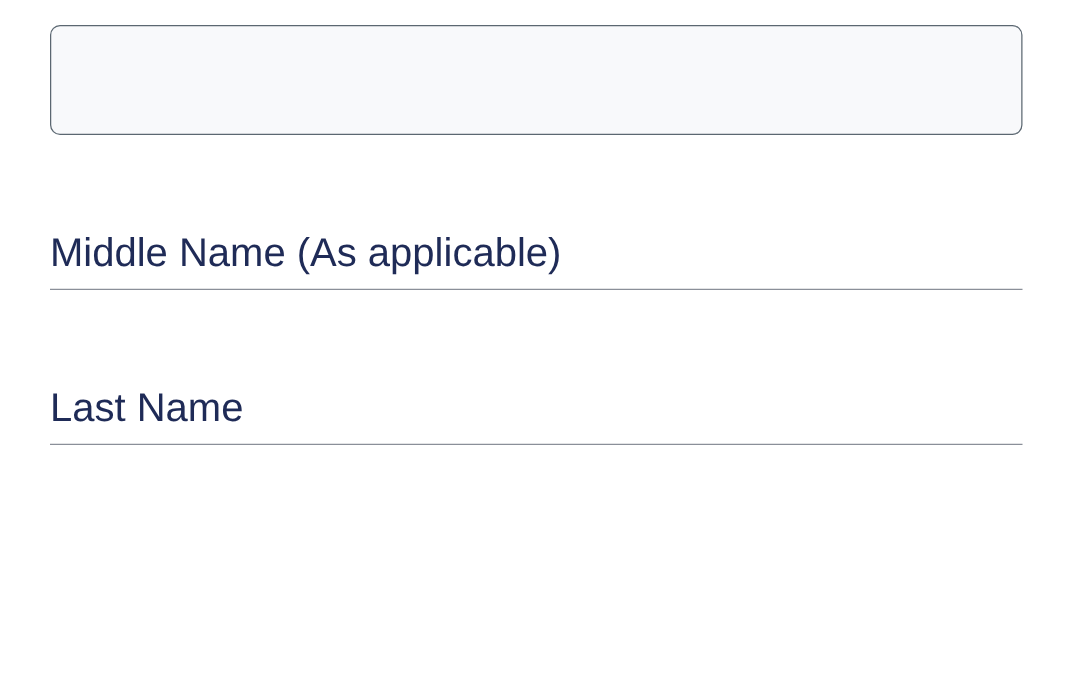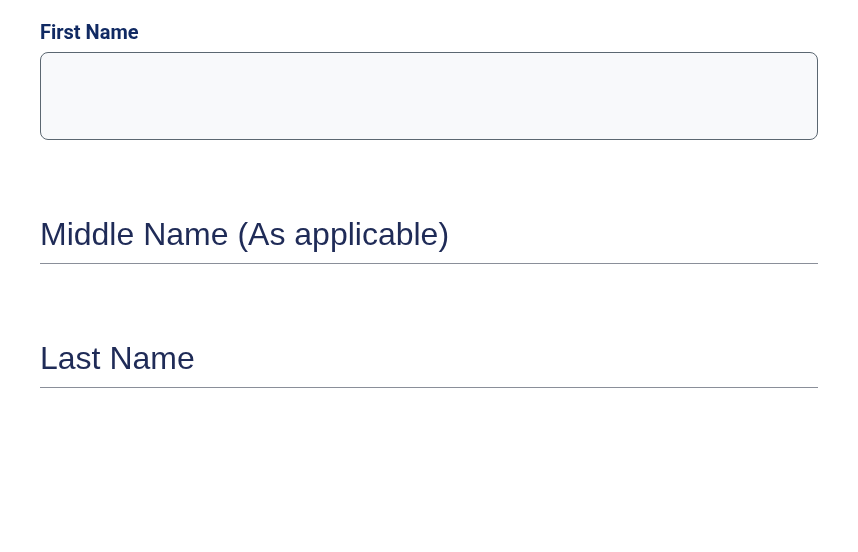--- a/index.html
+++ b/index.html
@@ -52,21 +52,20 @@
     .underline-input::placeholder {
       color: #1f2b57;
       opacity: 1;
       font-weight: 400;
     }
   </style>
 </head>
 <body>
 
 <div class="field-group">
-  <label class="field-label-top">First Name</label>
   <input type="text" class="boxed-input" autofocus="" value="" style="">
 </div>
 
 <div class="underline-group">
   <input type="text" class="underline-input" placeholder="Middle Name (As applicable)" style="">
 </div>
 
 <div class="underline-group">
   <input type="text" class="underline-input" placeholder="Last Name" style="">
 </div>

